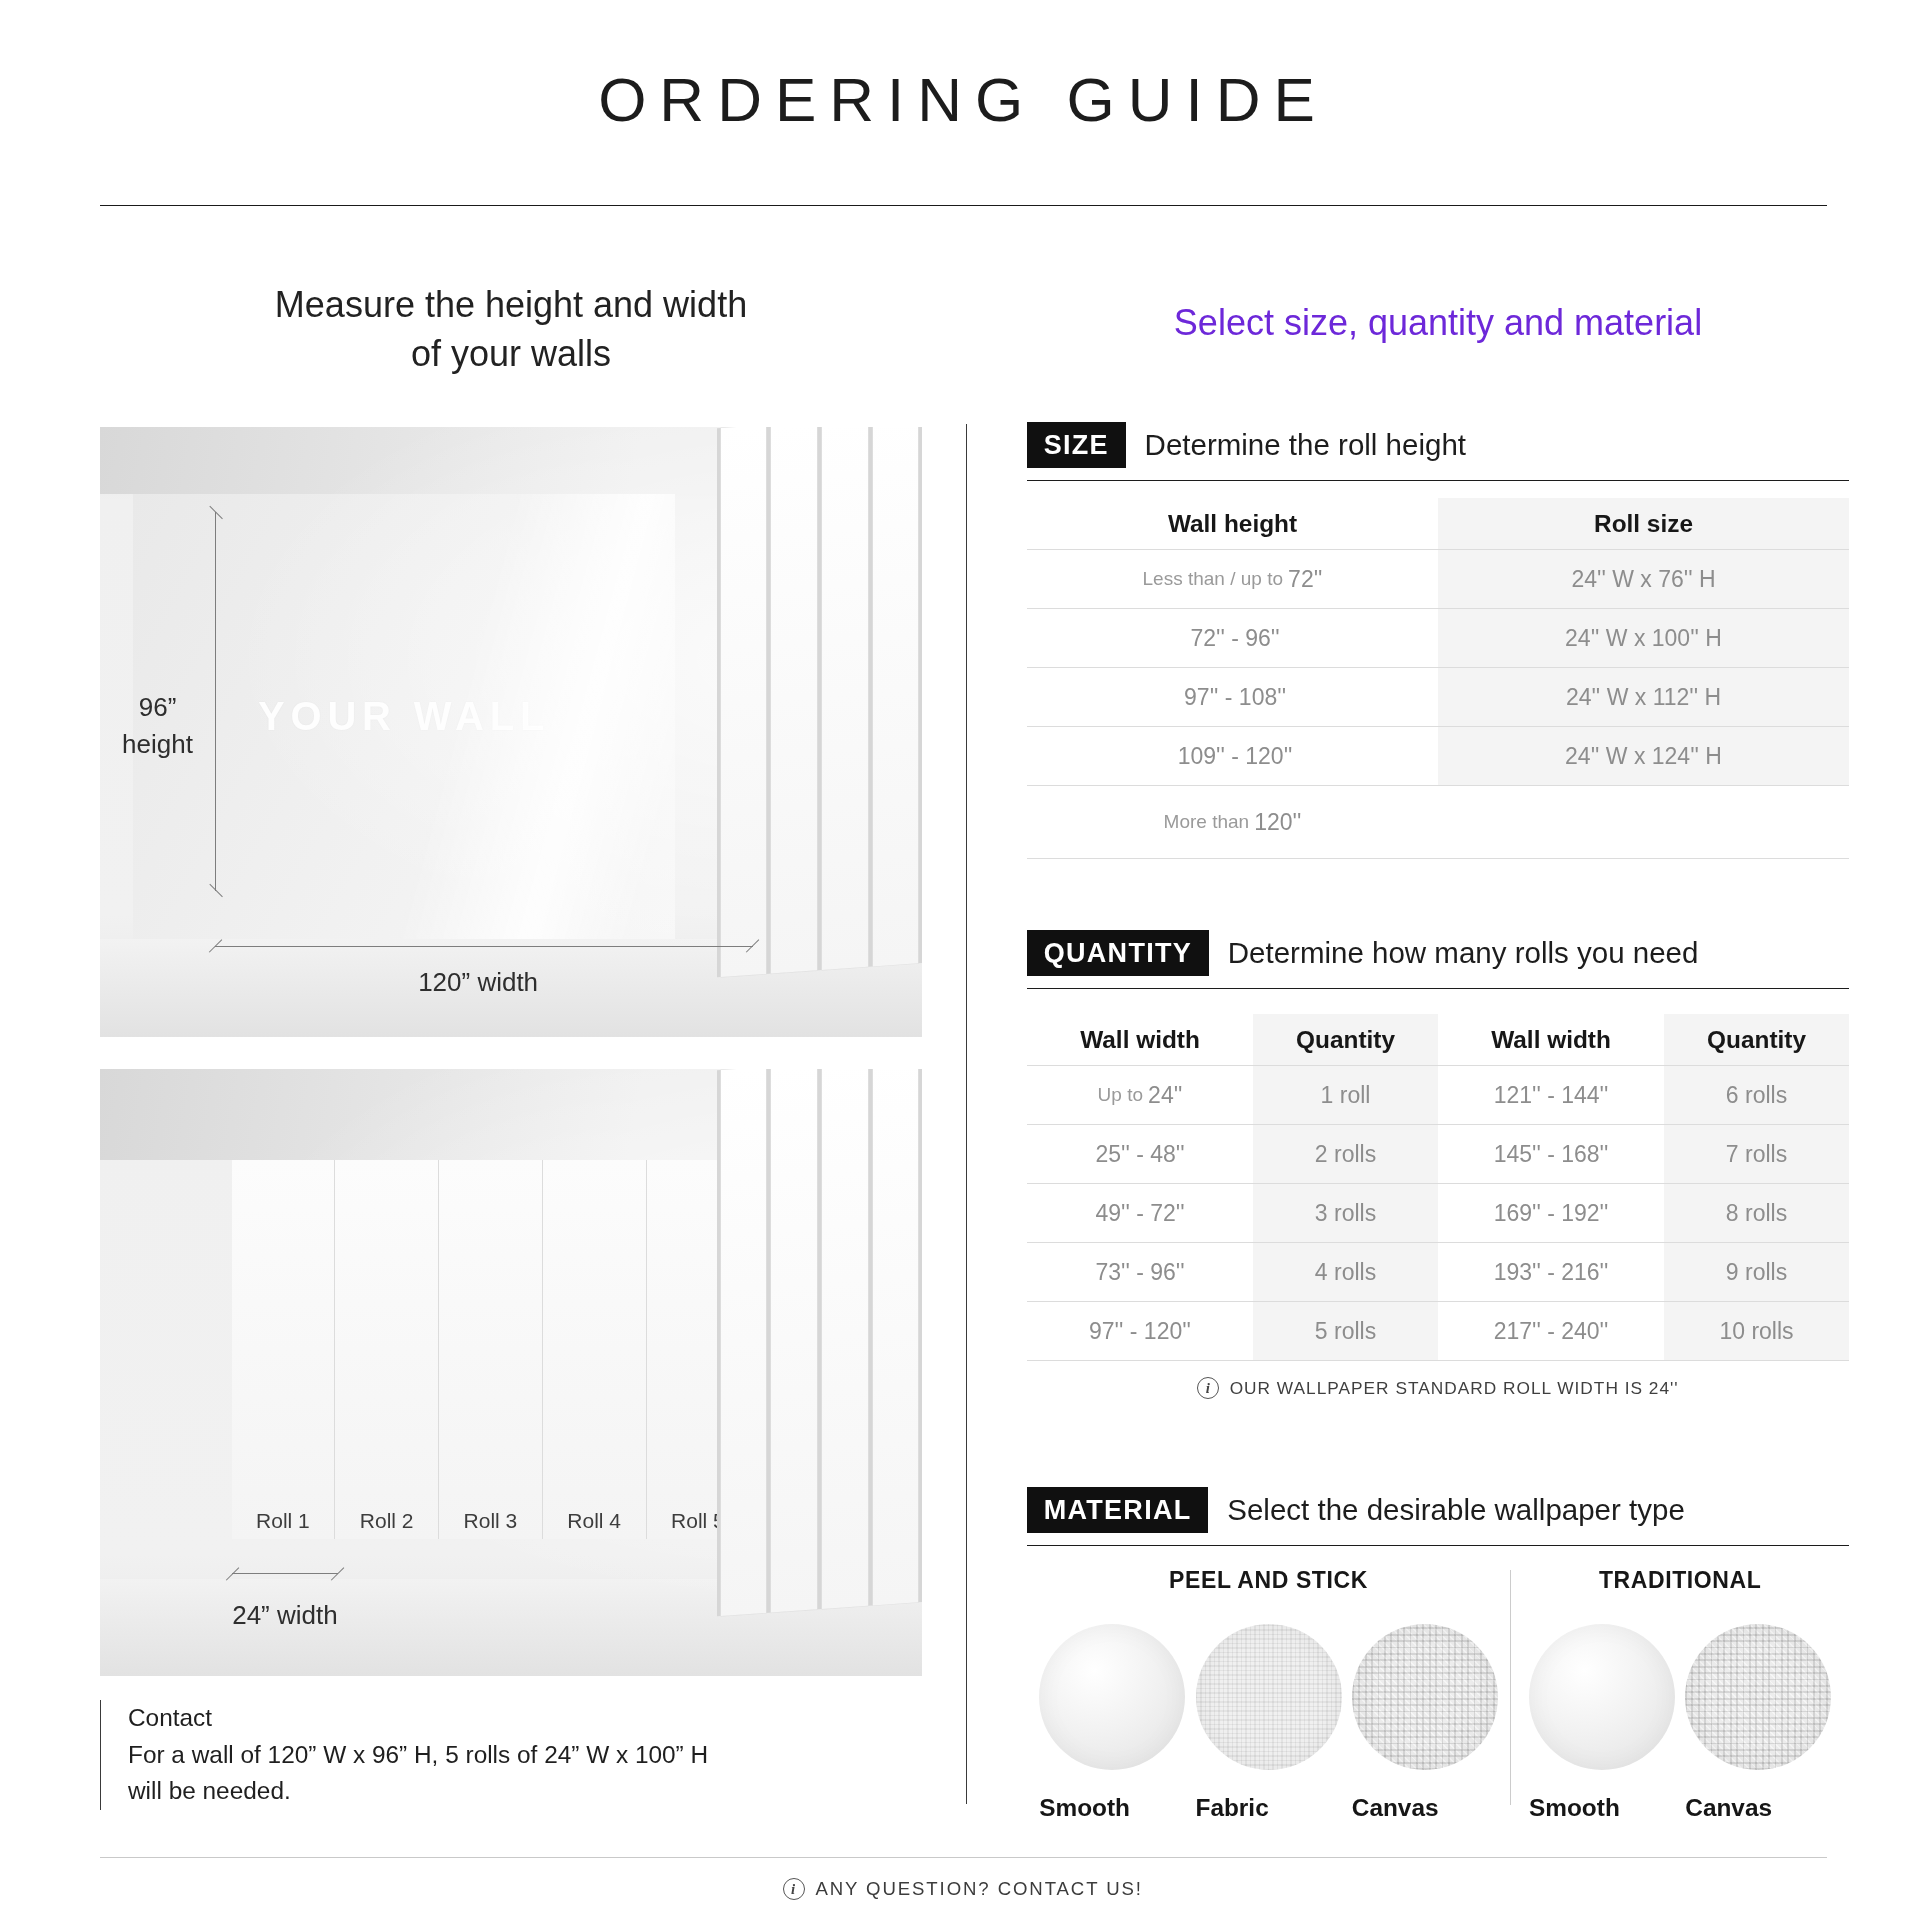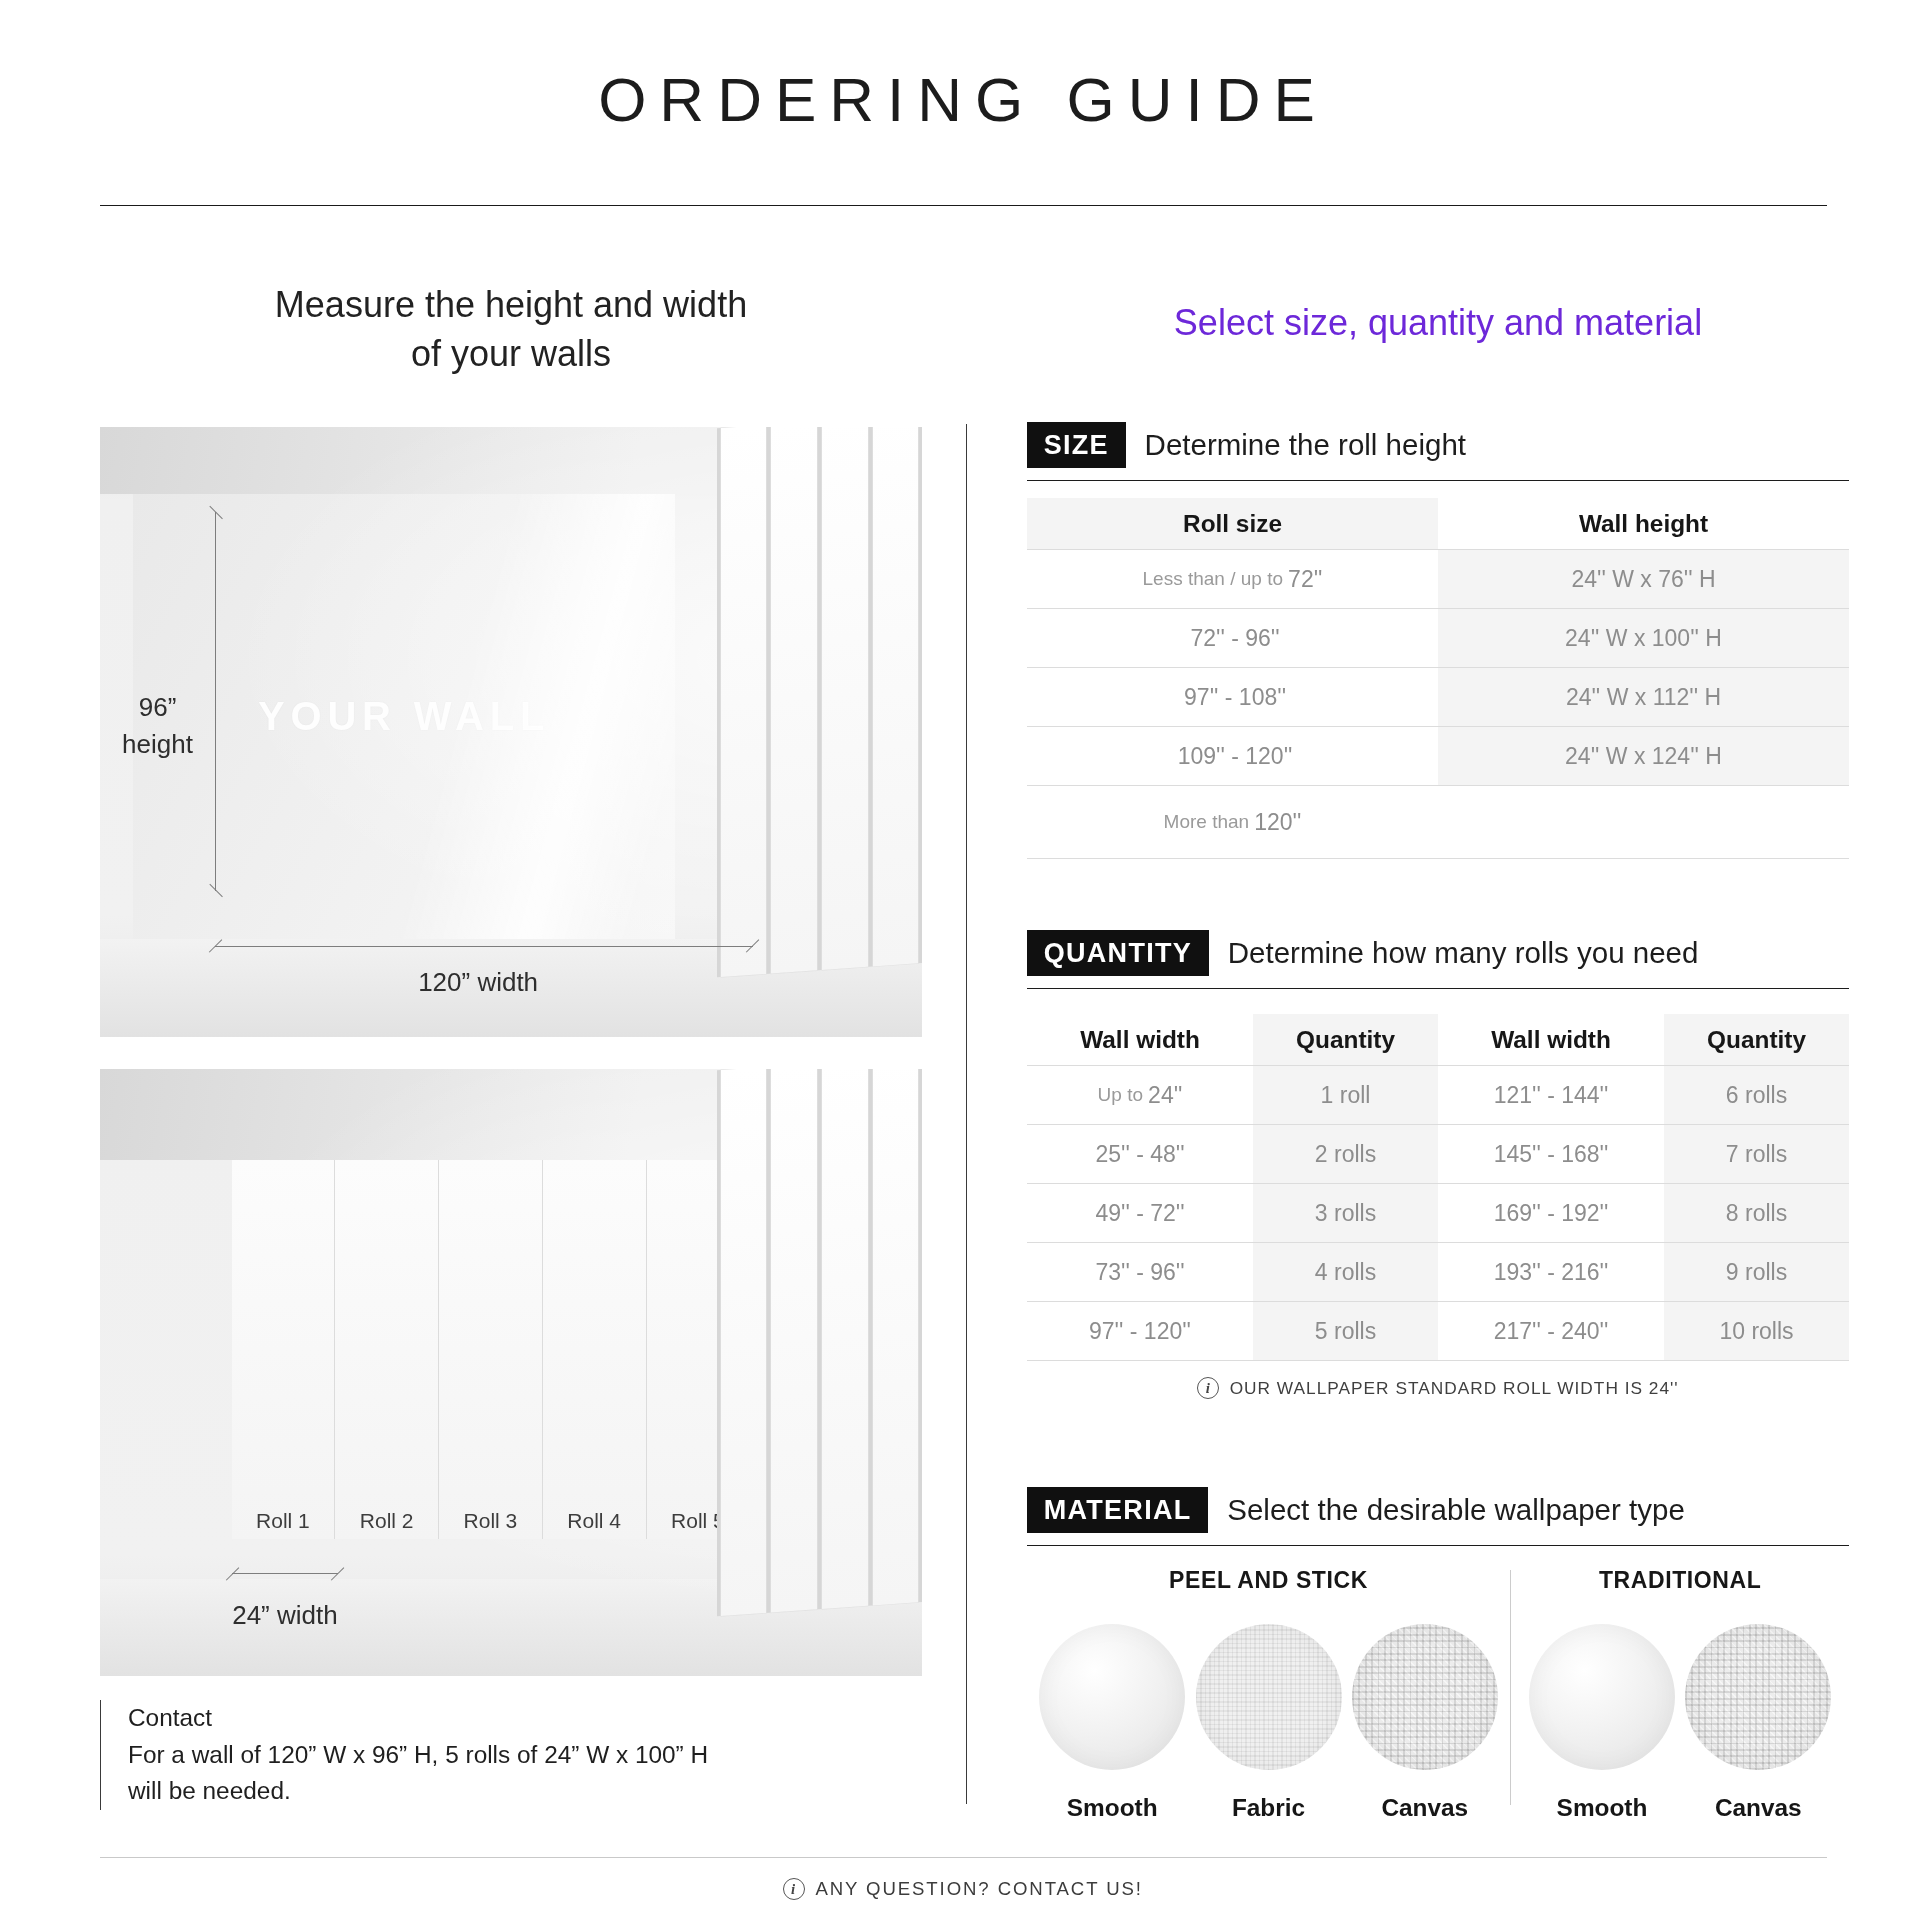--- a/index.html
+++ b/index.html
@@ -142,21 +142,21 @@
   .info-icon::before { content:"i"; font-family:"Liberation Serif", serif; font-style:italic; font-weight:700; font-size:14.8px; line-height:1; }
 
   
   .material-block { position:absolute; left:1027px; top:1567px; width:822px; display:flex; }
   .mat-group { display:flex; flex-direction:column; }
   .mat-group.peel { width:483px; }
   .mat-group.trad { flex:1; }
   .mat-divider { width:1.3px; background:#cccccc; height:235px; margin-top:2.6px; }
   .mat-group-title { text-align:center; font-size:23px; font-weight:700; letter-spacing:0.6px; color:#171717; margin-bottom:29.5px; }
   .swatch-row { display:flex; justify-content:center; gap:10.3px; }
-  .swatch { display:flex; flex-direction:column; align-items:center; }
+  .swatch { display:flex; flex-direction:column; align-items:flex-start; }
   .circle { width:146px; height:146px; border-radius:50%; }
   .tex-smooth { background:radial-gradient(circle at 38% 32%, #ffffff 0%, #f2f2f2 45%, #e7e7e7 80%, #eaeaea 100%); box-shadow:inset 0 0 26px rgba(0,0,0,0.045); }
   .tex-fabric {
     background-color:#f0f0f0;
     background-image:
       repeating-linear-gradient(0deg,  rgba(0,0,0,0.055) 0 1.3px, transparent 1.3px 4.5px),
       repeating-linear-gradient(90deg, rgba(0,0,0,0.055) 0 1.3px, transparent 1.3px 4.5px);
     box-shadow:inset 0 0 26px rgba(0,0,0,0.05);
   }
   .tex-canvas {
@@ -251,22 +251,22 @@
 
   <div class="right-heading">Select size, quantity and material</div>
 
   <div class="sec-header size-header">
     <span class="badge">SIZE</span>
     <span class="sec-sub">Determine the roll height</span>
   </div>
 
   <div class="tbl size-table">
     <div class="t-row t-head">
+      <div class="cell head">Wall height</div>
       <div class="cell head shade">Roll size</div>
-      <div class="cell head">Wall height</div>
     </div>
     <div class="t-row">
       <div class="cell">
           <span class="prefix">Less than / up to </span>
           <span class="val">72''</span>
         </div>
       <div class="cell shade">
           <span class="val">24'' W x 76'' H</span>
         </div>
     </div>

